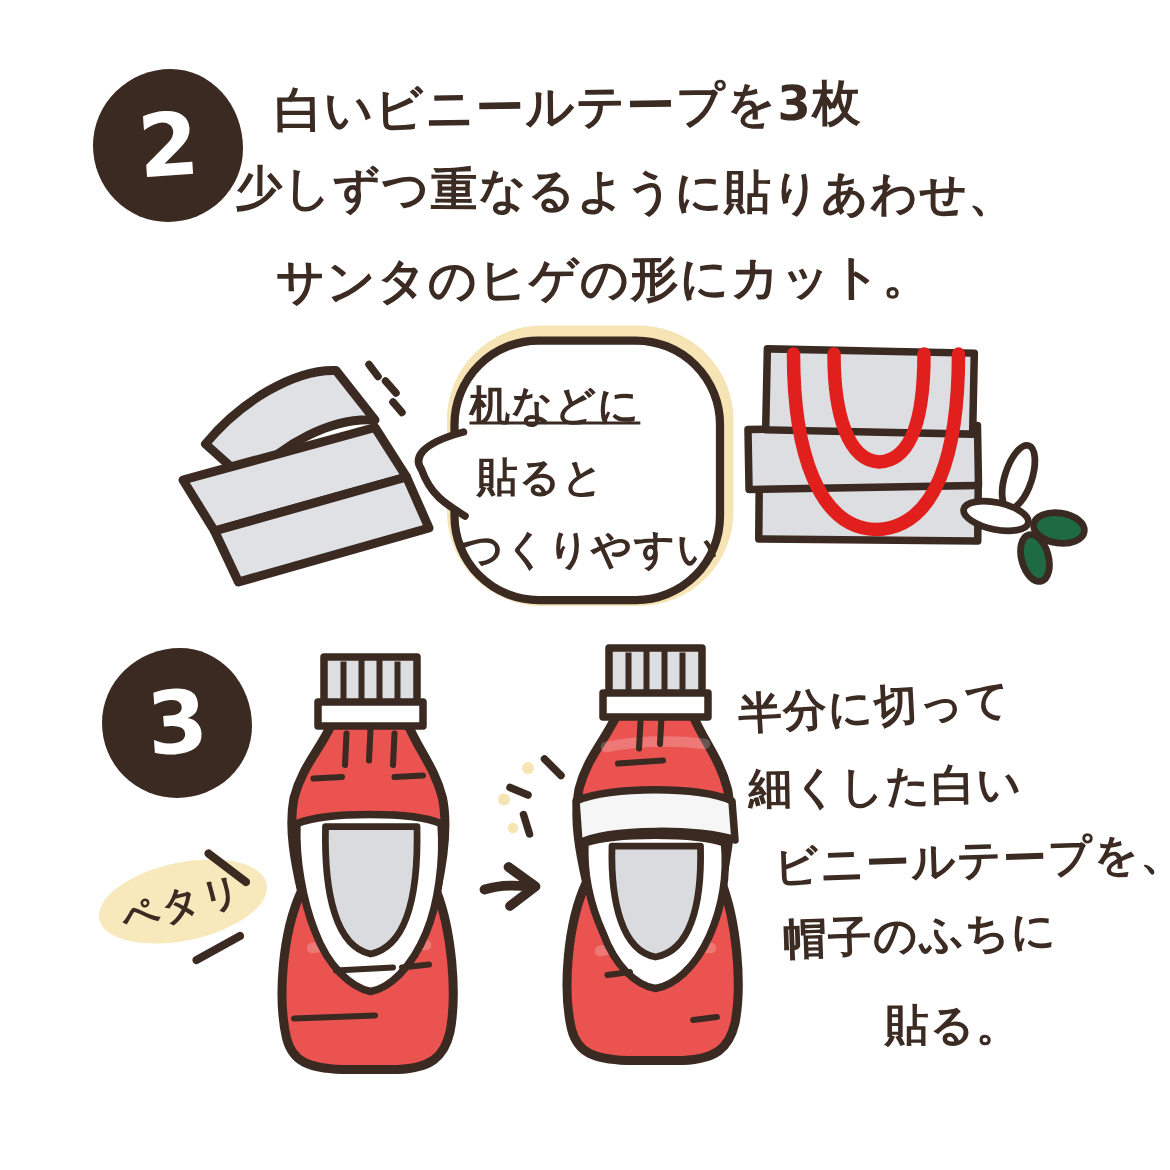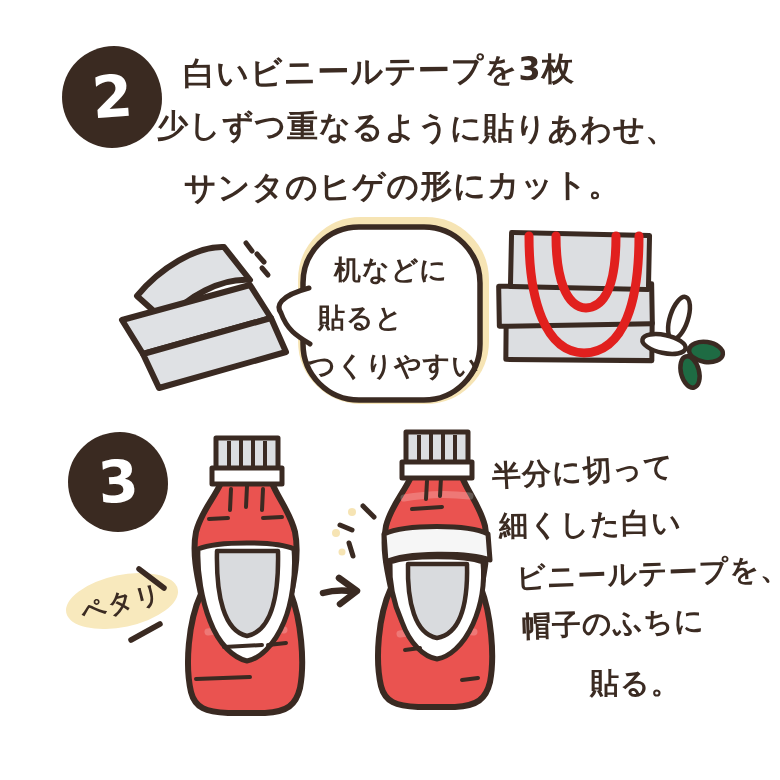--- a/index.html
+++ b/index.html
@@ -155,21 +155,21 @@
     <span>2</span>
   </div>
   <div class="badge" style="left:68px;top:432px;width:100px;height:100px;">
     <span>3</span>
   </div>
 
   <div class="txt h-line" style="left:183px;top:50px;transform:rotate(-0.8deg);">白いビニールテープを3枚</div>
   <div class="txt h-line" style="left:157px;top:107px;font-size:31px;transform:rotate(0.5deg);">少しずつ重なるように貼りあわせ、</div>
   <div class="txt h-line" style="left:184px;top:165px;transform:rotate(-0.5deg);">サンタのヒゲの形にカット。</div>
 
-  <div class="txt bubble-line" style="left:334px;top:252px;">机などに</div>
+  <div class="txt bubble-line" style="left:313px;top:252px;text-decoration:underline;">机などに</div>
   <div class="txt bubble-line" style="left:318px;top:300px;">貼ると</div>
   <div class="txt bubble-line" style="left:308px;top:348px;">つくりやすい</div>
 
   <div class="txt sfx" style="left:80px;top:586px;">ペタリ</div>
 
   <div class="txt s3-line" style="left:492px;top:452px;transform:rotate(-3deg);">半分に切って</div>
   <div class="txt s3-line" style="left:499px;top:505px;transform:rotate(-1deg);">細くした白い</div>
   <div class="txt s3-line" style="left:516px;top:554px;transform:rotate(-2deg);">ビニールテープを、</div>
   <div class="txt s3-line" style="left:522px;top:604px;transform:rotate(-2deg);">帽子のふちに</div>
   <div class="txt s3-line" style="left:590px;top:652px;margin-top:12px;">貼る。</div>

